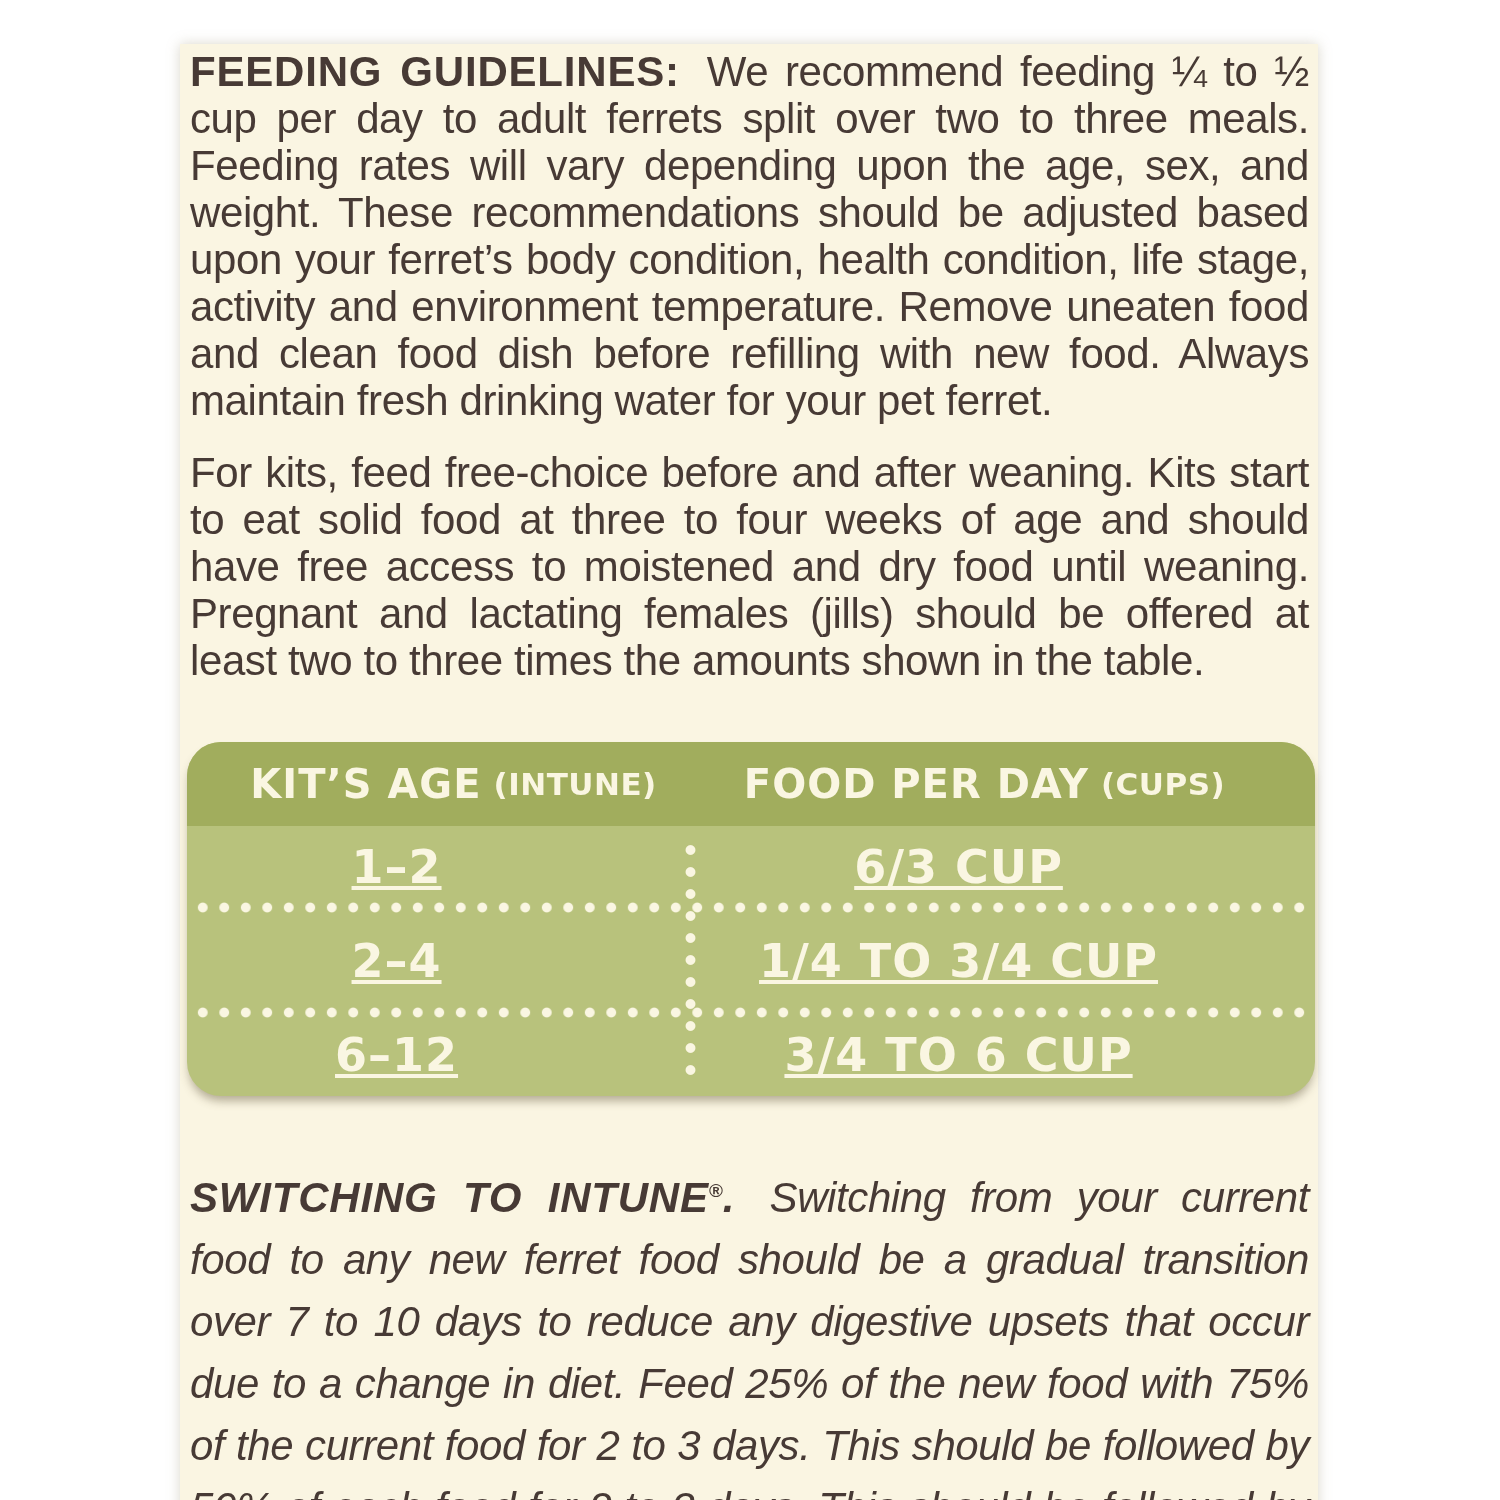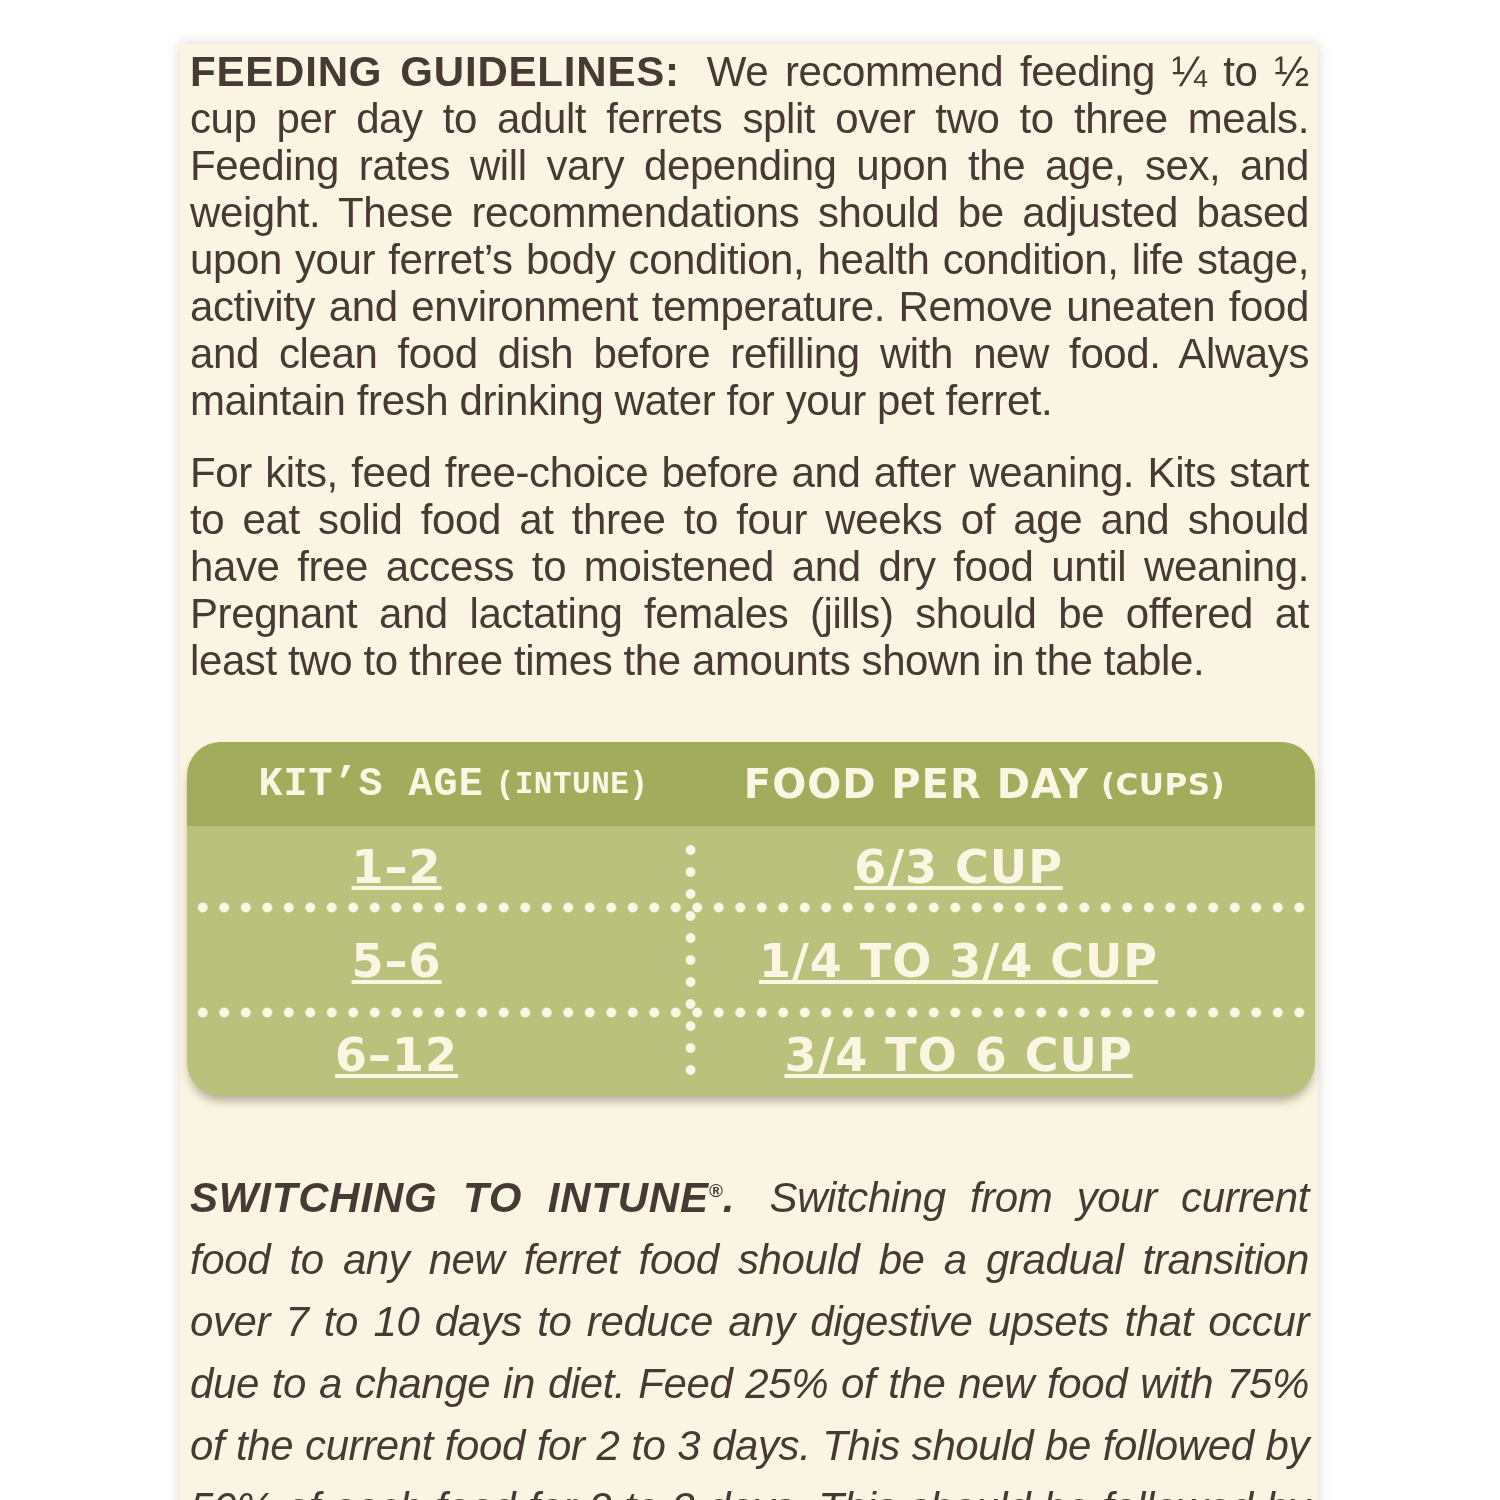--- a/index.html
+++ b/index.html
@@ -64,21 +64,21 @@
     background: var(--header-green);
   }
   .th {
     display: flex;
     align-items: center;
     justify-content: center;
     gap: 12px;
     color: var(--table-text);
     font-weight: bold;
   }
-  .th1 { width: 44.6%; padding-left: 30px; font-family: Liberation Mono, monospace; }
+  .th1 { width: 44.6%; padding-left: 30px; }
   .th2 { width: 55.4%; padding-right: 36px; }
   .th-main { font-size: 40px; letter-spacing: 1px; }
   .th-sub  { font-size: 31px; letter-spacing: 0.5px; }
   .trow {
     display: flex;
     align-items: center;
   }
   .r1 { height: 82px; }
   .r2 { height: 105px; }
   .r3 { height: 83px; }
@@ -138,21 +138,21 @@
         <span class="th-main">FOOD PER DAY</span>
         <span class="th-sub">(CUPS)</span>
       </div>
     </div>
 
     <div class="trow r1">
       <div class="td td1">1–2</div>
       <div class="td td2">6/3 CUP</div>
     </div>
     <div class="trow r2">
-      <div class="td td1">5–6</div>
+      <div class="td td1">2–4</div>
       <div class="td td2">1/4 TO 3/4 CUP</div>
     </div>
     <div class="trow r3">
       <div class="td td1">6–12</div>
       <div class="td td2">3/4 TO 6 CUP</div>
     </div>
 
     <div class="hdots hdots1"></div>
     <div class="hdots hdots2"></div>
     <div class="vdots"></div>

